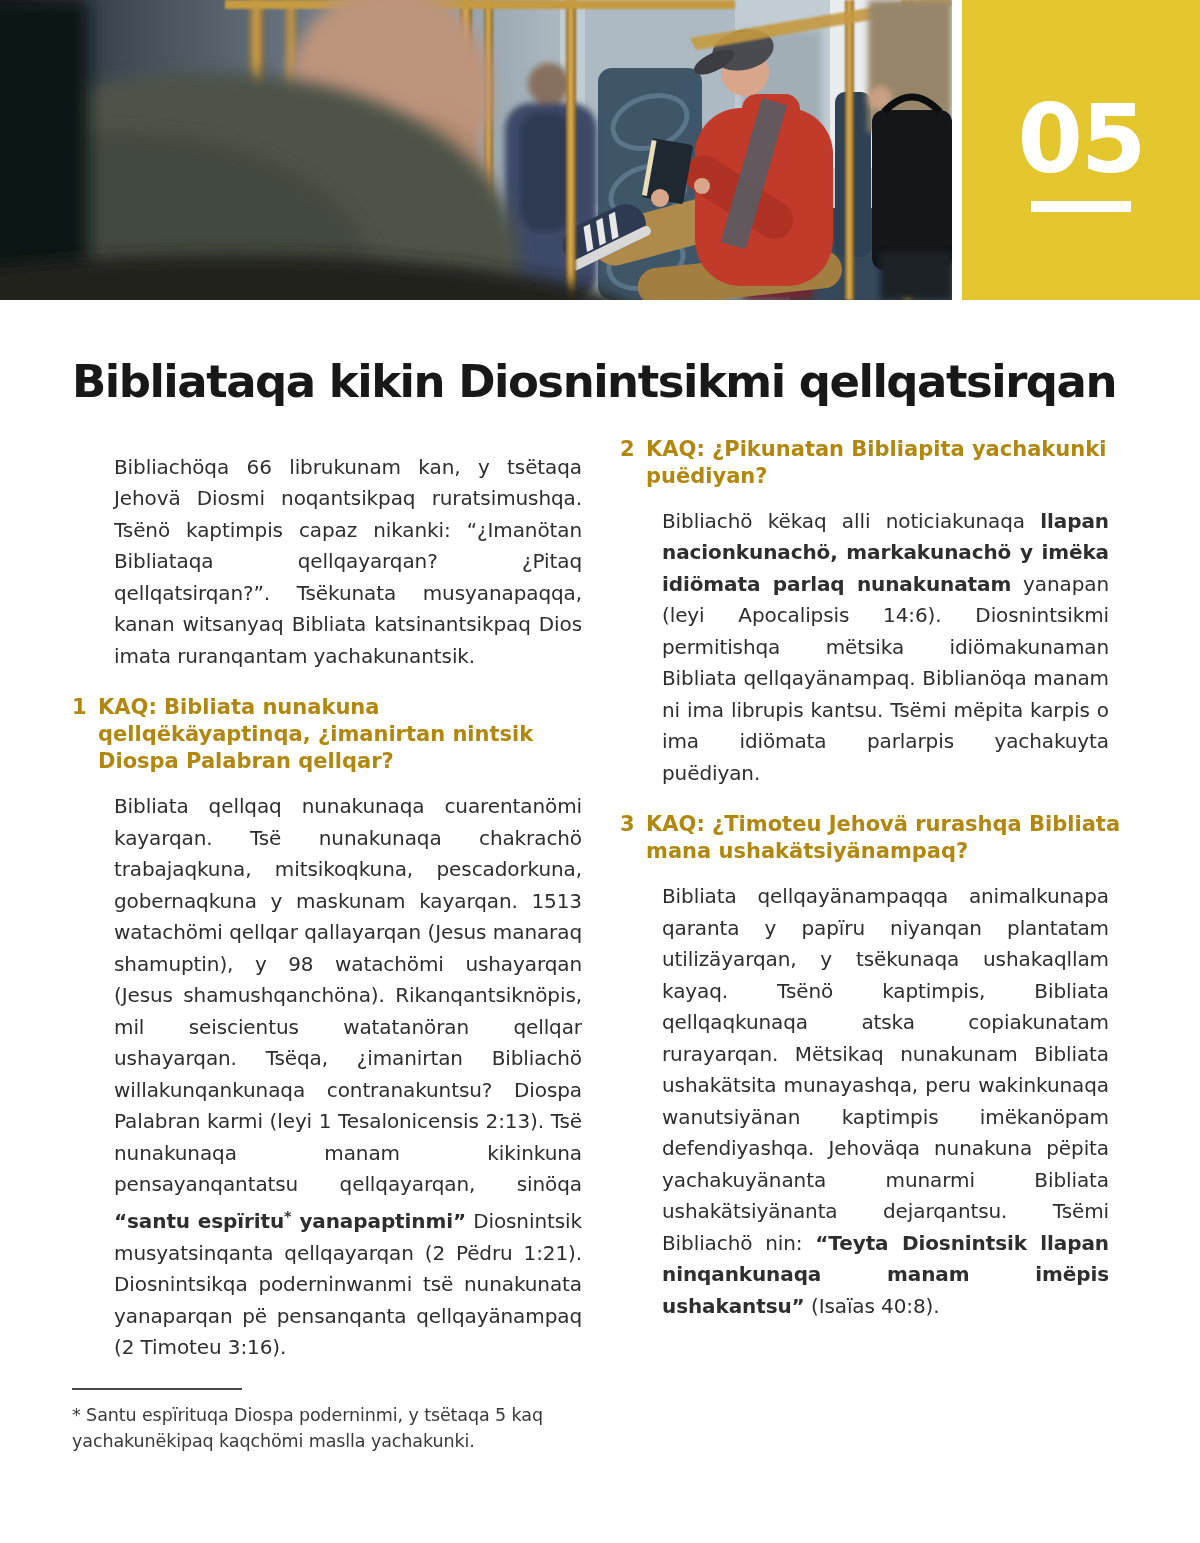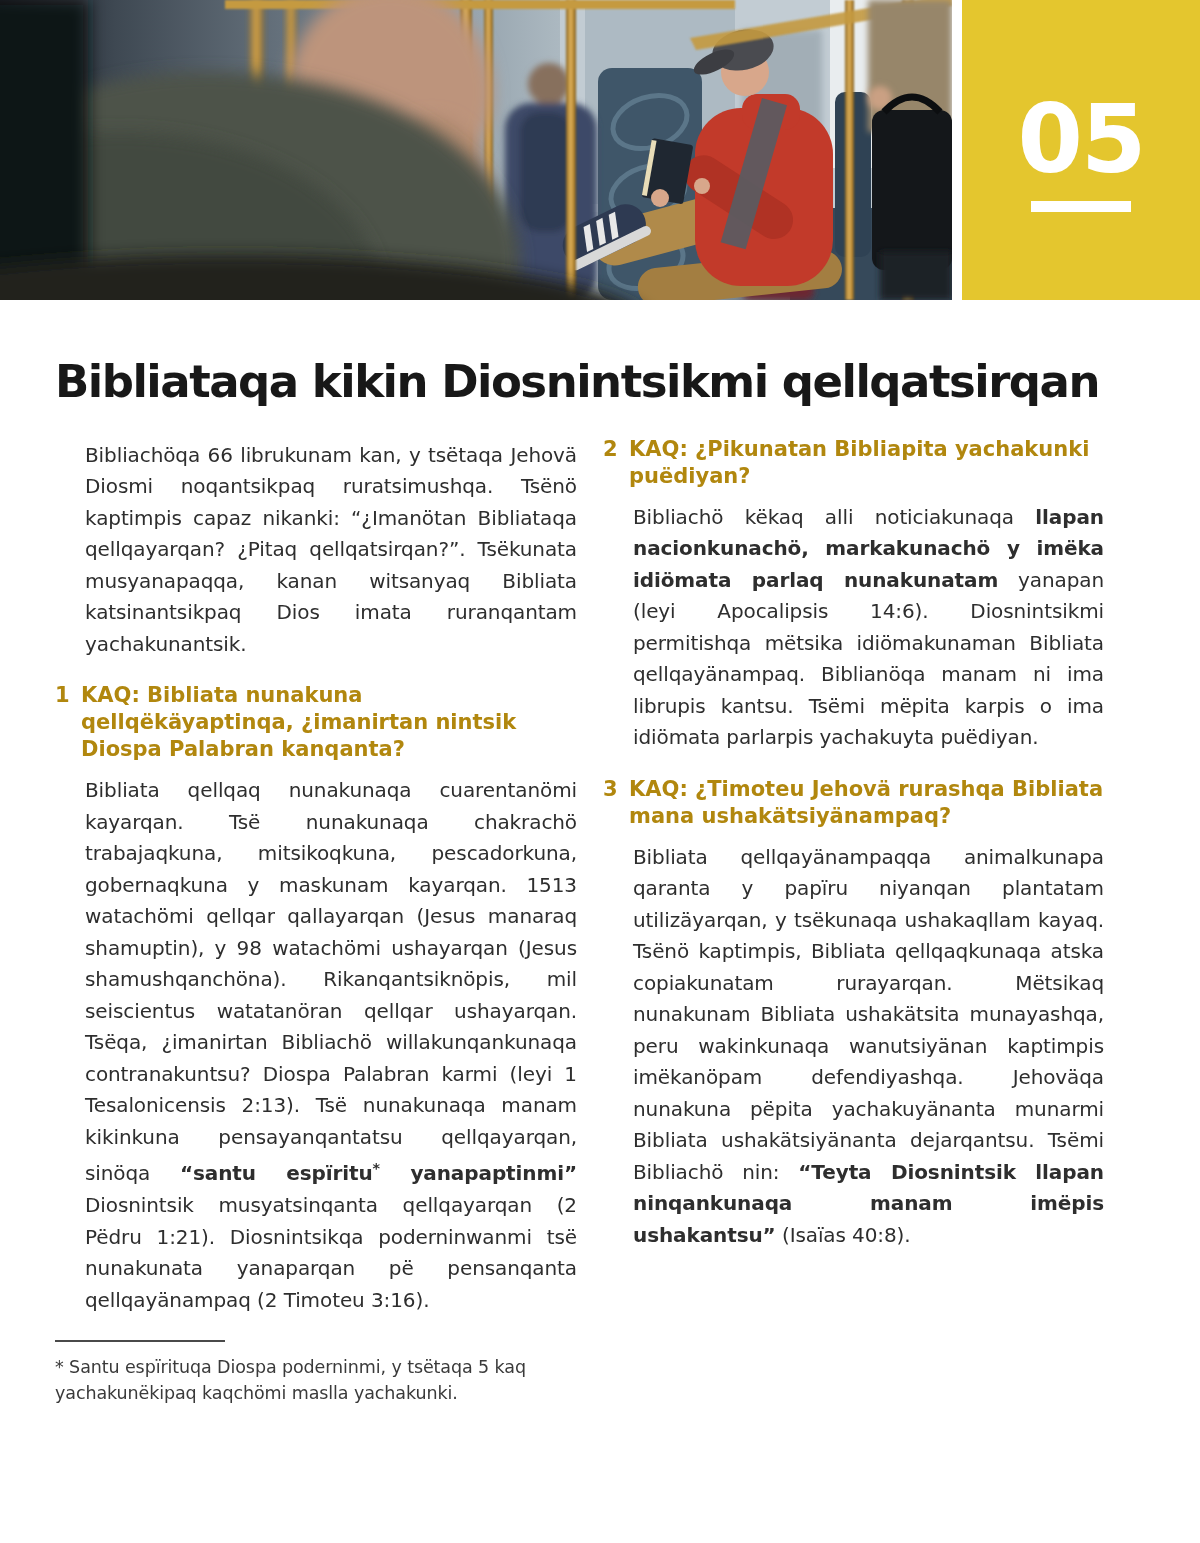--- a/index.html
+++ b/index.html
@@ -23,31 +23,31 @@
     display:flex;flex-direction:column;align-items:center;justify-content:center;
   }
   .chapter-number{
     color:#ffffff;font-size:94px;font-weight:700;line-height:1;
     letter-spacing:-2px;transform:translateY(4px);
   }
   .chapter-underline{
     width:100px;height:11px;background:#ffffff;margin-top:18px;
   }
   
-  .main{position:absolute;left:55px;top:300px;width:1053px;}
+  .main{position:absolute;left:72px;top:300px;width:1053px;}
   .title{
     margin:55px 0 0 0;
     font-size:45px;line-height:1.22;font-weight:700;
     letter-spacing:-1.5px;color:#181818;
   }
   .columns{display:flex;margin-top:26px;}
   .col-left{width:526px;margin-right:22px;flex:none;}
   .col-right{width:505px;flex:none;}
   p.body-par{
-    margin:4px;padding-left:26px;
+    margin:16px;padding-left:26px;
     font-size:20px;line-height:31.5px;letter-spacing:-0.1px;
     color:#2e2e2e;text-align:justify;
   }
   p.body-par + .q-heading{margin-top:22px;}
   .q-heading{
     display:flex;margin:0 0 12px 0;
     color:#b1870e;font-size:21px;line-height:27px;font-weight:700;
   }
   .q-num{width:26px;flex:none;}
   .q-text{flex:1;}
@@ -188,21 +188,21 @@
 
     <h1 class="title">Bibliataqa kikin Diosnintsikmi qellqatsirqan</h1>
 
     <div class="columns">
 
       <section class="col-left">
         <p class="body-par">Bibliachöqa 66 librukunam kan, y tsëtaqa Jehovä Diosmi noqantsikpaq ruratsimushqa. Tsënö kaptimpis capaz nikanki: “¿Imanötan Bibliataqa qellqayarqan? ¿Pitaq qellqatsirqan?”. Tsëkunata musyanapaqqa, kanan witsanyaq Bibliata katsinantsikpaq Dios imata ruranqantam yachakunantsik.</p>
 
         <h2 class="q-heading">
           <span class="q-num">1</span>
-          <span class="q-text">KAQ: Bibliata nunakuna qellqëkäyaptinqa, ¿imanirtan nintsik Diospa Palabran kanqanta?</span>
+          <span class="q-text">KAQ: Bibliata nunakuna qellqëkäyaptinqa, ¿imanirtan nintsik Diospa Palabran qellqar?</span>
         </h2>
         <p class="body-par"><span>Bibliata qellqaq nunakunaqa cuarentanömi kayarqan. Tsë nunakunaqa chakrachö trabajaqkuna, mitsikoqkuna, pescadorkuna, gobernaqkuna y maskunam kayarqan. 1513 watachömi qellqar qallayarqan (Jesus manaraq shamuptin), y 98 watachömi ushayarqan (Jesus shamushqanchöna). Rikanqantsiknöpis, mil seiscientus watatanöran qellqar ushayarqan. Tsëqa, ¿imanirtan Bibliachö willakunqankunaqa contranakuntsu? Diospa Palabran karmi (leyi 1 Tesalonicensis 2:13). Tsë nunakunaqa manam kikinkuna pensayanqantatsu qellqayarqan, sinöqa </span><span class="seg-b">“santu espïritu</span><span class="seg-b seg-sup">*</span><span class="seg-b"> yanapaptinmi”</span><span> Diosnintsik musyatsinqanta qellqayarqan (2 Pëdru 1:21). Diosnintsikqa poderninwanmi tsë nunakunata yanaparqan pë pensanqanta qellqayänampaq (2 Timoteu 3:16).</span></p>
 
         <div class="footnote">
           <div class="footnote-rule"></div>
           <p class="footnote-text"><span>*</span><span> Santu espïrituqa Diospa poderninmi, y tsëtaqa 5 kaq yachakunëkipaq kaqchömi maslla yachakunki.</span></p>
         </div>
       </section>
 
       <section class="col-right">

